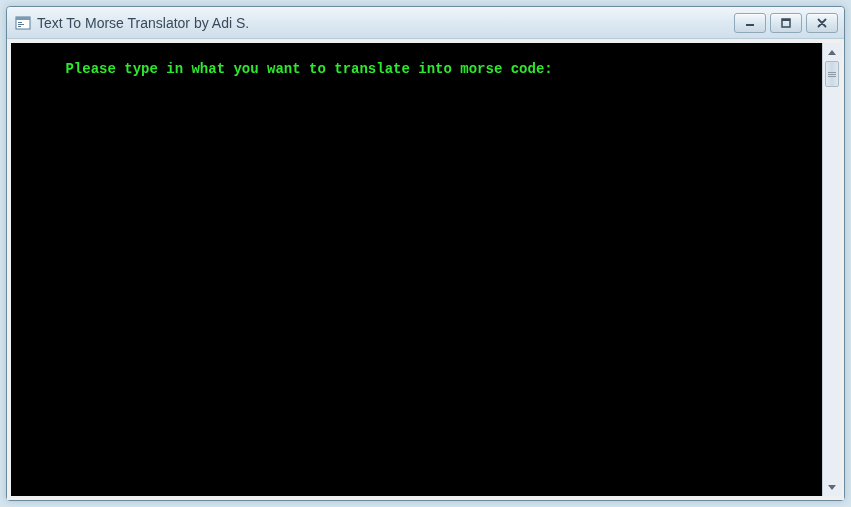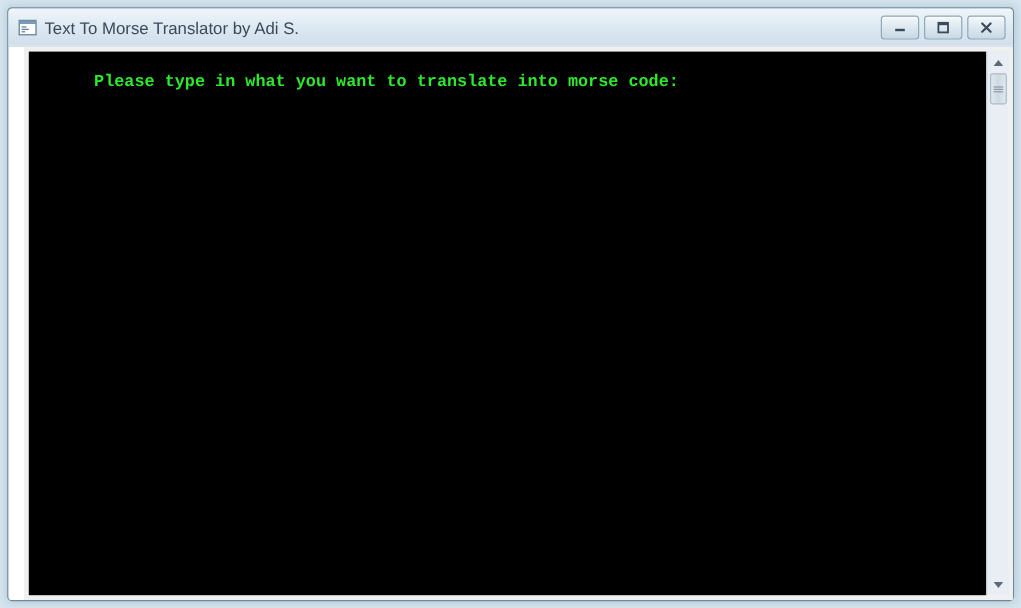--- a/index.html
+++ b/index.html
@@ -76,21 +76,20 @@
     
     .win-btn svg {
       display: block;
     }
     
     .client-area {
       flex: 1;
       padding: 4px;
       display: flex;
       background: #f0f0f0;
-      margin-left: 13px;
     }
     
     .console {
       flex: 1;
       background: #000000;
       color: #22dd22;
       font-family: "Consolas", "Courier New", monospace;
       font-size: 14px;
       font-weight: bold;
       padding: 2px 4px;

